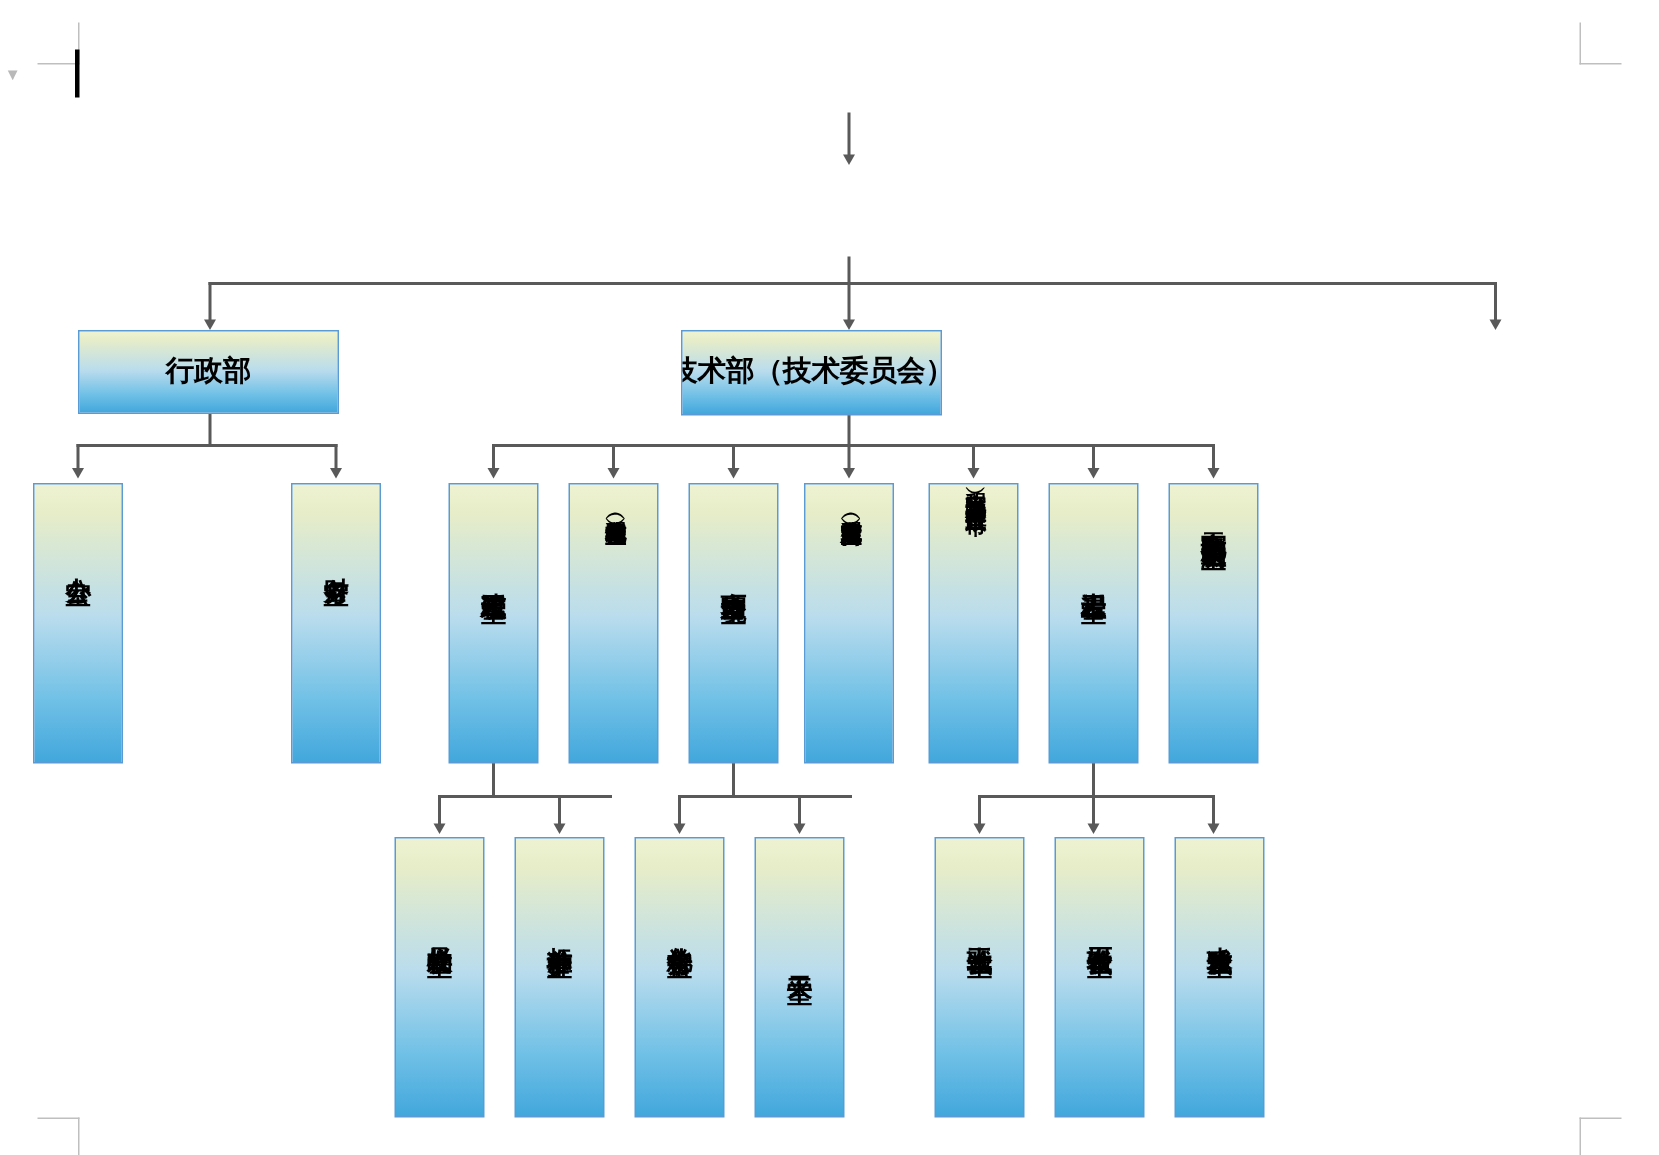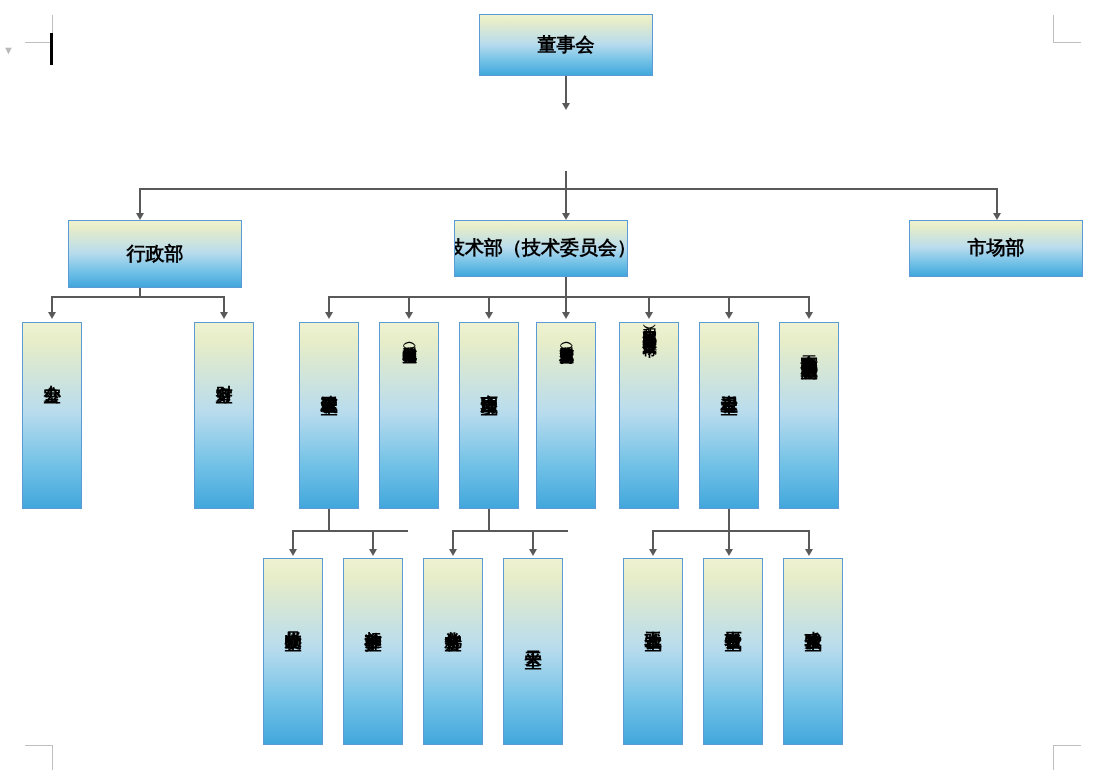--- a/index.html
+++ b/index.html
@@ -179,34 +179,28 @@
   <div class="arrow" style="left:529px; top:549px;"></div>
 
   <div class="conn v" style="left:728px; top:508px; height:42px;"></div>
   <div class="conn h" style="left:652px; top:530px; width:156px;"></div>
   <div class="conn v" style="left:652px; top:530px; height:20px;"></div>
   <div class="arrow" style="left:649px; top:549px;"></div>
   <div class="arrow" style="left:725px; top:549px;"></div>
   <div class="conn v" style="left:808px; top:530px; height:20px;"></div>
   <div class="arrow" style="left:805px; top:549px;"></div>
 
-  <div class="node horiz" style="left:479px; top:14px; width:174px; height:62px;">
-    <span class="label">董事会</span>
-  </div>
-
-
-  <div class="node horiz" style="left:68px; top:220px; width:174px; height:68px;">
+
+
+  <div class="node horiz" style="left:52px; top:220px; width:174px; height:56px;">
     <span class="label">行政部</span>
   </div>
   <div class="node horiz" style="left:454px; top:220px; width:174px; height:57px;">
     <span class="label">技术部（技术委员会）</span>
   </div>
-  <div class="node horiz" style="left:909px; top:220px; width:174px; height:57px;">
-    <span class="label">市场部</span>
-  </div>
 
   <div class="node vert v-top" style="left:22px; top:322px; width:60px; height:187px;">
     <span class="label">办公室</span>
   </div>
   <div class="node vert v-top" style="left:194px; top:322px; width:60px; height:187px;">
     <span class="label">财务室</span>
   </div>
 
   <div class="node vert v-mid" style="left:299px; top:322px; width:60px; height:187px;">
     <span class="label">建筑工程室</span>

